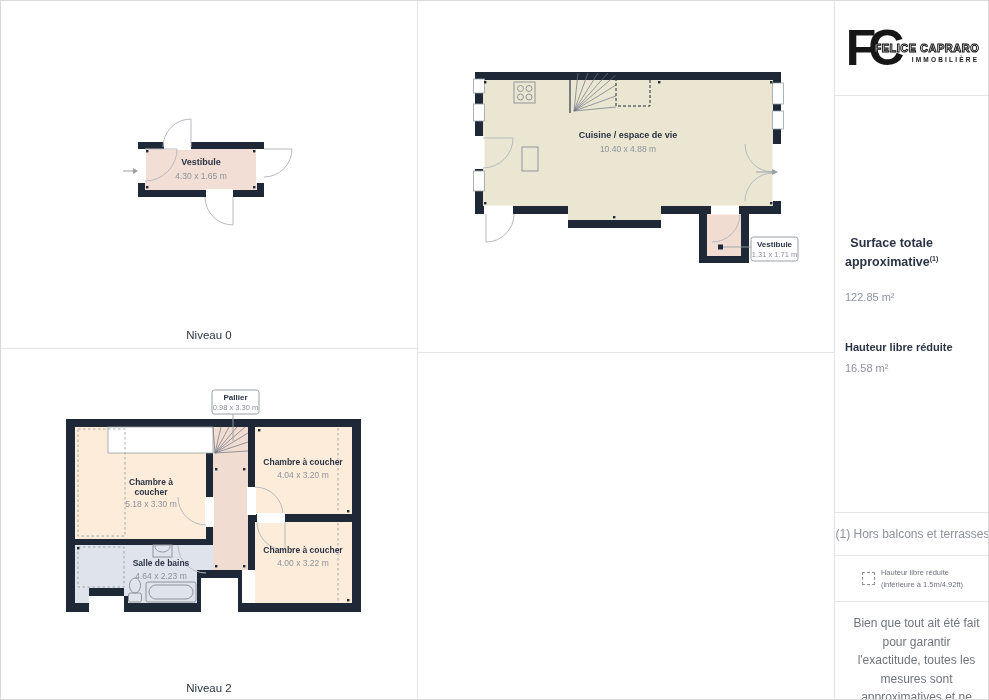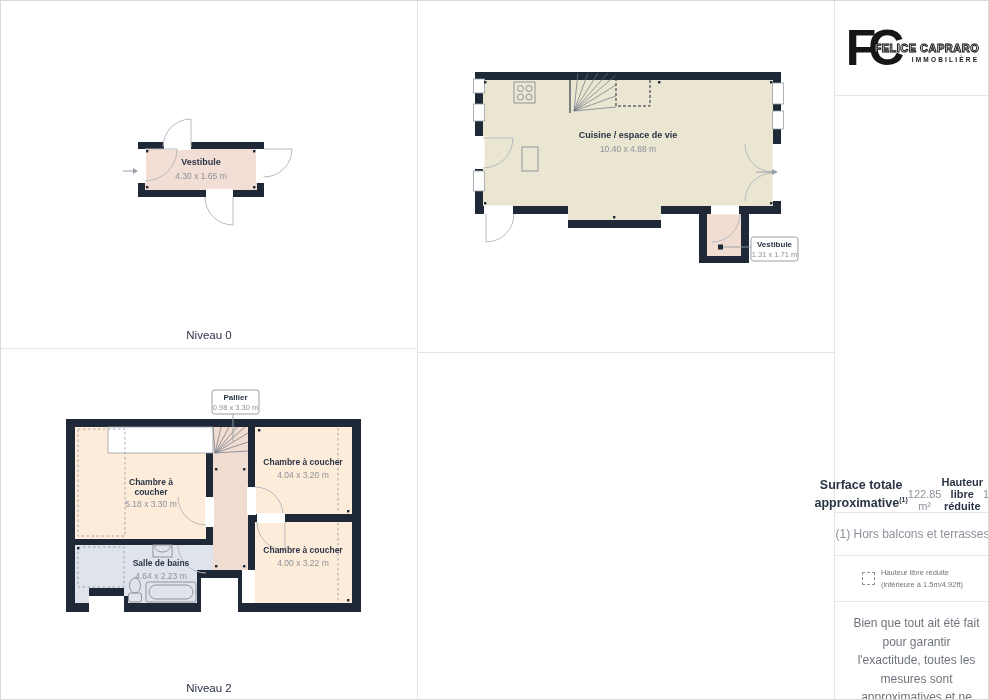--- a/index.html
+++ b/index.html
@@ -17,21 +17,21 @@
   
   #sidebar{position:absolute;left:833px;top:0;width:156px;height:700px;box-sizing:border-box;
            border-left:1px solid #e4e4e4;background:#fff;}
   .sb-sec{box-sizing:border-box;border-bottom:1px solid #e6e6e6;}
   .logo{height:95px;display:flex;align-items:center;justify-content:center;}
   .fc{font-weight:bold;font-size:50px;letter-spacing:-8px;color:#161616;line-height:1;}
   .brand-text{display:flex;flex-direction:column;margin-left:-22px;margin-top:8px;}
   .brand-name{font-size:11px;font-weight:bold;letter-spacing:.5px;white-space:nowrap;color:#fff;
               -webkit-text-stroke:.9px #161616;text-shadow:0 0 1px #161616;}
   .brand-sub{font-size:6.5px;font-weight:bold;letter-spacing:2.2px;color:#161616;text-align:right;margin-top:2px;}
-  .surface{height:417px;display:flex;flex-direction:row;align-items:flex-end;justify-content:center;
+  .surface{height:417px;display:flex;flex-direction:column;align-items:flex-start;justify-content:center;
            text-align:center;padding:0 10px;}
   .surf-title{font-size:12.5px;font-weight:bold;color:#2b3445;line-height:1.45;}
   .surf-title sup{font-size:7px;}
   .surf-value{font-size:11px;color:#8d929b;margin-top:20px;}
   .spacer38{height:38px;}
   .red-title{font-size:11px;font-weight:bold;color:#2b3445;}
   .red-value{font-size:11px;color:#8d929b;margin-top:9px;}
   .note{height:43px;display:flex;align-items:center;justify-content:center;
         font-size:12px;color:#8d929b;text-align:center;}
   .legend{height:46px;display:flex;align-items:center;justify-content:center;gap:6px;}

